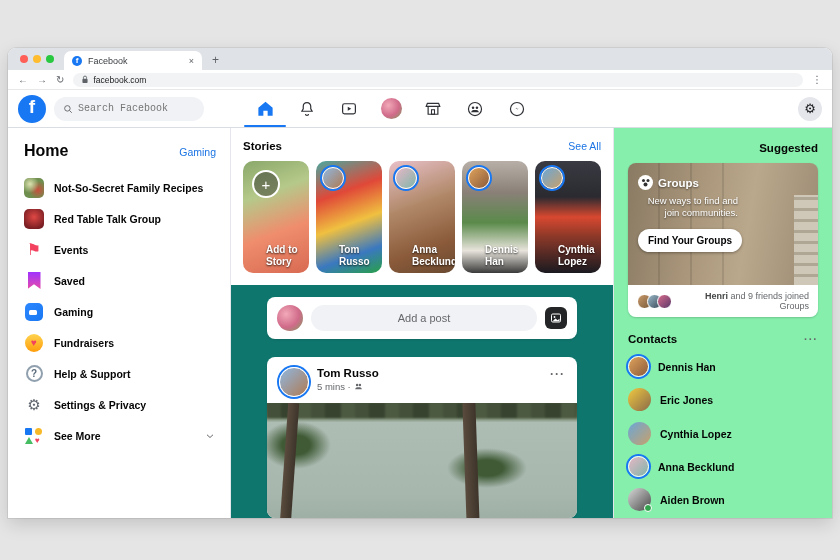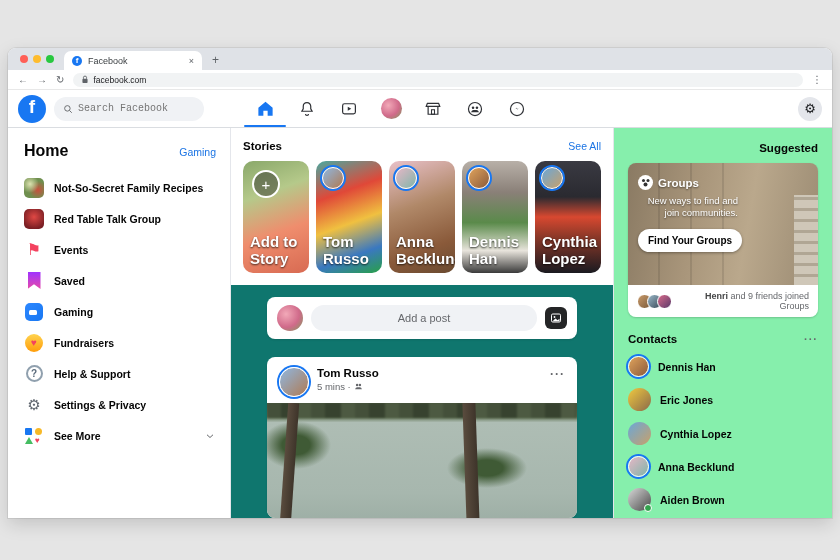--- a/index.html
+++ b/index.html
@@ -96,21 +96,21 @@
   .stories-head { display:flex; justify-content:space-between; align-items:baseline; }
   .sec-title { font-size:11.5px; font-weight:bold; color:#050505; }
   .see-all { font-size:10.5px; color:#1b74e4; }
   .stories-row { display:flex; gap:7px; margin-top:9px; }
   .story { position:relative; flex:1; height:112px; border-radius:10px; overflow:hidden; }
   .story-add   { background:linear-gradient(160deg,#8aa86a,#b5c98a 30%,#ef8d6d 62%,#d86a52); }
   .story-tom   { background:linear-gradient(160deg,#4aa8a0,#e04838 30%,#f0c040 55%,#3a78c0 80%,#28a048); }
   .story-anna  { background:linear-gradient(160deg,#e8c0c8,#b08868 40%,#8a5a3a 75%,#6a4a30); }
   .story-dennis{ background:linear-gradient(180deg,#b8b0a8,#8a8078 28%,#5a8a4a 55%,#e8e4dc 80%,#3a3a3a); }
   .story-cyn   { background:linear-gradient(180deg,#3a3a42,#2a2a30 32%,#d84830 50%,#8a3828 68%,#1a1a20); }
-  .story-name { position:absolute; left:7px; bottom:6px; right:5px; color:#fff; font-size:15px;
+  .story-name { position:absolute; left:23px; bottom:6px; right:5px; color:#fff; font-size:10px;
     font-weight:bold; line-height:1.15; text-shadow:0 1px 2px rgba(0,0,0,.75); }
   .story-ava { position:absolute; top:6px; left:6px; width:22px; height:22px; border-radius:50%;
     border:1.5px solid #fff; box-shadow:0 0 0 2px #1877f2; }
   .add-btn { position:absolute; top:9px; left:9px; width:28px; height:28px; border-radius:50%;
     border:2px solid #fff; background:rgba(40,40,40,.45); color:#fff; font-size:15px;
     display:flex; align-items:center; justify-content:center; line-height:1; }
   .av { border-radius:50%; }
   .g-tom    { background:linear-gradient(135deg,#8fb7e0,#b07a52); }
   .g-anna   { background:linear-gradient(135deg,#e6b7c6,#7fb5a8); }
   .g-dennis { background:linear-gradient(135deg,#e0a35c,#8a5a3a); }

